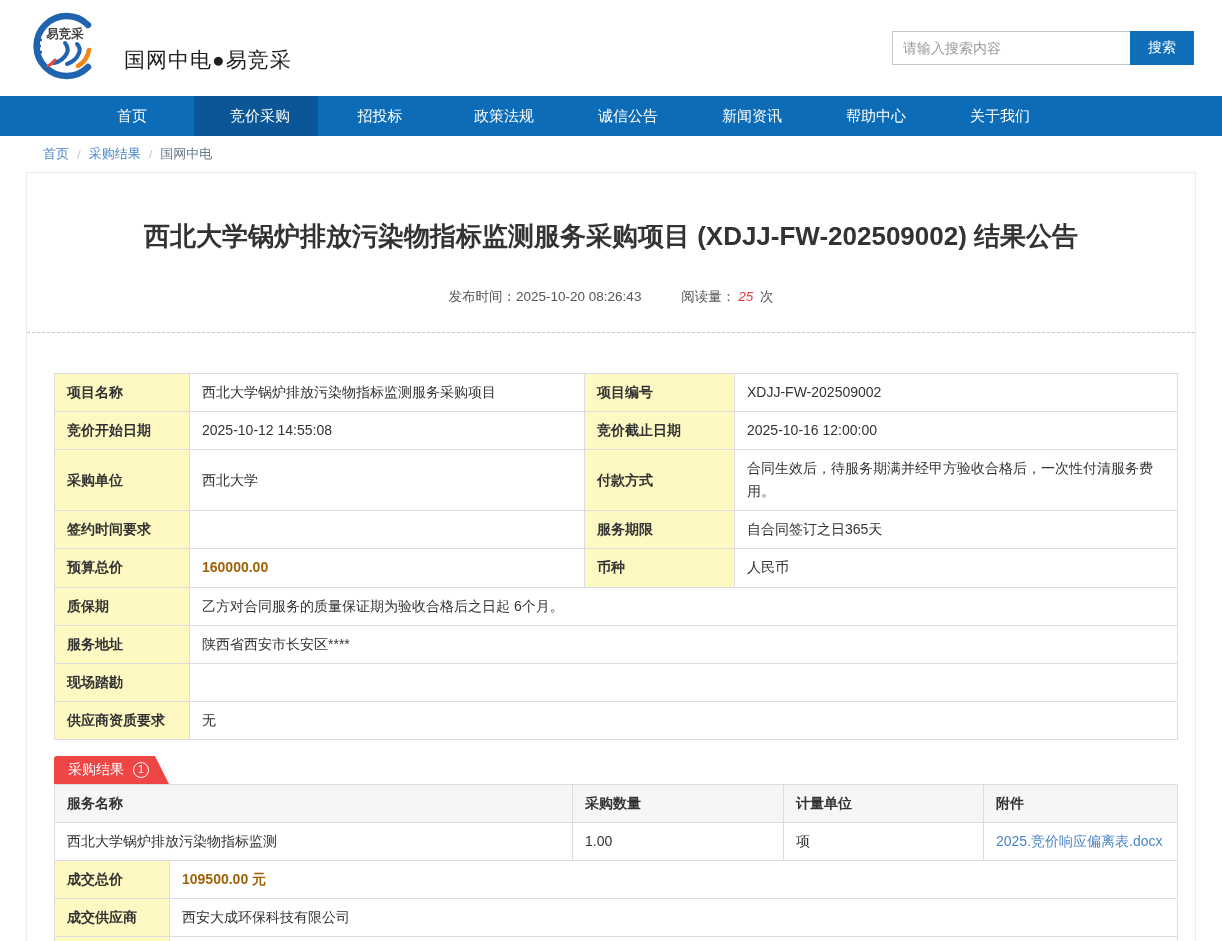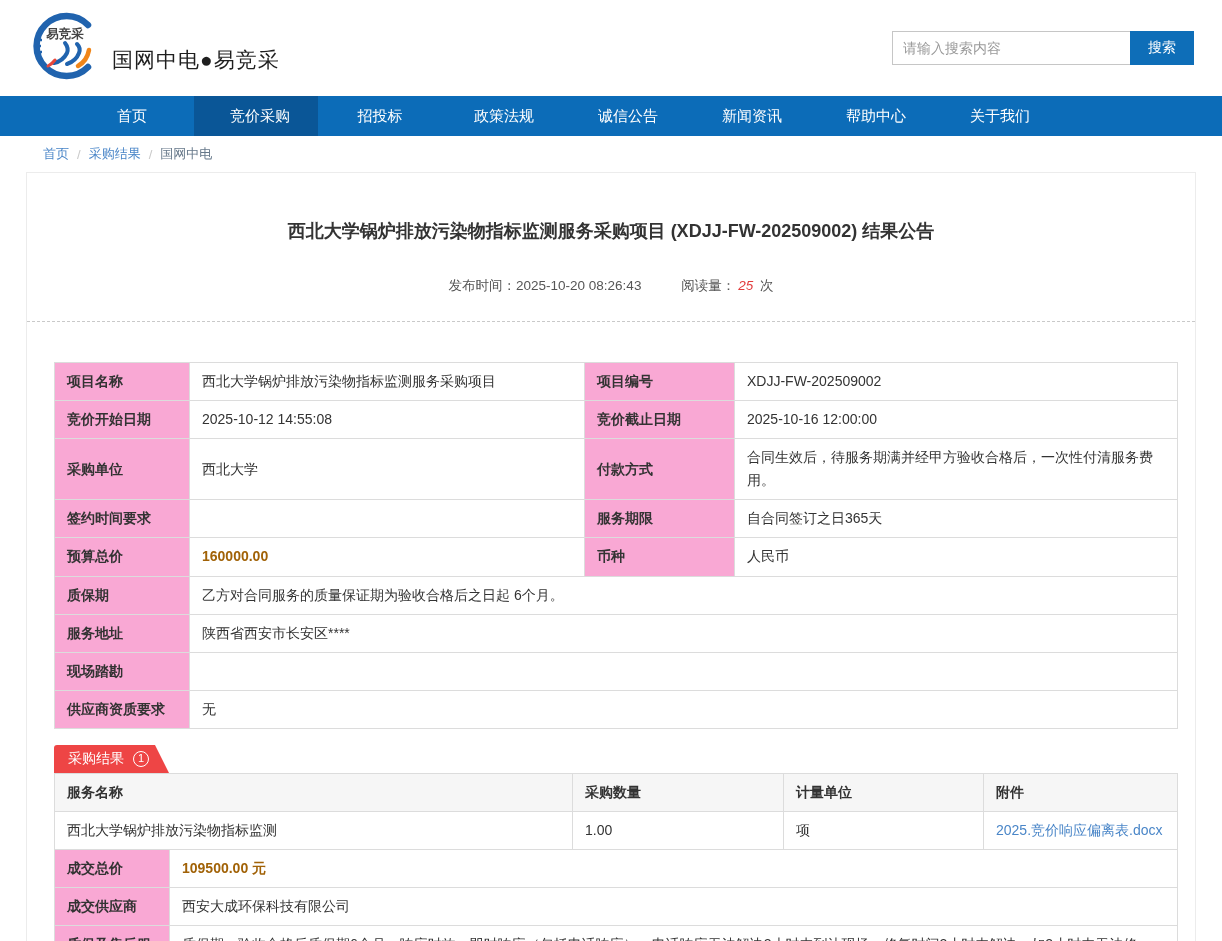--- a/index.html
+++ b/index.html
@@ -1,21 +1,21 @@
 <!DOCTYPE html>
 <html><head>
 <meta charset="utf-8">
 <style>
   * { margin:0; padding:0; box-sizing:border-box; }
   html,body { width:1222px; height:941px; overflow:hidden; background:#fff;
     font-family:"Liberation Sans", sans-serif; color:#333; }
 
   
   .site-header { height:96px; display:flex; align-items:center; padding:0 28px; background:#fff; }
-  .brand { display:flex; align-items:center; gap:12px; }
+  .brand { display:flex; align-items:center; gap:24px; }
   .brand-title { font-size:21px; font-weight:normal; color:#1f1f1f; letter-spacing:1px;margin-top:23px; }
   .search-area { margin-left:auto; display:flex;align-items:center; }
   .search-input { width:238px; height:34px; border:1px solid #c6c6c6; border-right:none;
     padding:0 10px; font-size:14px; color:#333; outline:none; }
   .search-input::placeholder { color:#9a9a9a; }
   .search-btn { width:64px; height:34px; background:#0e6eb8; color:#fff; border:none;
     font-size:14px; cursor:pointer; }
 
   
   .main-nav { height:40px; background:#0c6cb8; }
@@ -26,32 +26,32 @@
 
   
   .breadcrumb { height:36px; display:flex; align-items:center; padding-left:43px; font-size:13px; }
   .breadcrumb a { color:#4a86c8; text-decoration:none; }
   .crumb-sep { color:#c9c9c9; margin:0 8px; }
   .crumb-current { color:#66788a; }
 
   
   .panel { margin:0 26px; border:1px solid #ececec; border-bottom:none; min-height:770px;
     background:#fff; padding-bottom:40px; }
-  .article-title { margin-top:46px; text-align:center; font-size:18px; font-weight:bold; color:#333; }
+  .article-title { margin-top:46px; text-align:center; font-size:26px; font-weight:bold; color:#333; }
   .article-meta { margin-top:34px; text-align:center; font-size:13.5px; color:#555; }
   .meta-group { margin:0 18px; }
   .views-num { color:#e23b3b; font-style:italic; margin:16px 3px; }
   .dashed-divider { border:none; border-top:1px dashed #c9c9c9; margin:26px 0 0 0; }
 
   .tables-wrap { margin:40px 17px 0 27px; }
 
   table { width:100%; border-collapse:collapse; table-layout:fixed; font-size:14px; }
   td, th { border:1px solid #dcdcdc; padding:7px 12px; height:34px; vertical-align:middle;
     line-height:1.65; text-align:left; word-break:break-all; }
-  .lbl { background:#f9a8d4; font-weight:bold; color:#333; }
+  .lbl { background:#fef9c3; font-weight:bold; color:#333; }
   th { background:#f6f6f6; font-weight:bold; color:#333; }
   .red-val { color:#a16207; font-weight:bold; }
   .att-link { color:#4a86c8; text-decoration:none; }
 
   
   .result-section { margin-top:16px; }
   .result-tag { display:inline-flex; align-items:center; height:28px; padding:0 20px 0 14px;
     background:#ee4545; color:#fff; font-size:14px; border-top-left-radius:3px;
     clip-path:polygon(0 0, calc(100% - 14px) 0, 100% 100%, 0 100%); }
   .tag-circle { width:16px; height:16px; border:1px solid #fff; border-radius:50%;

